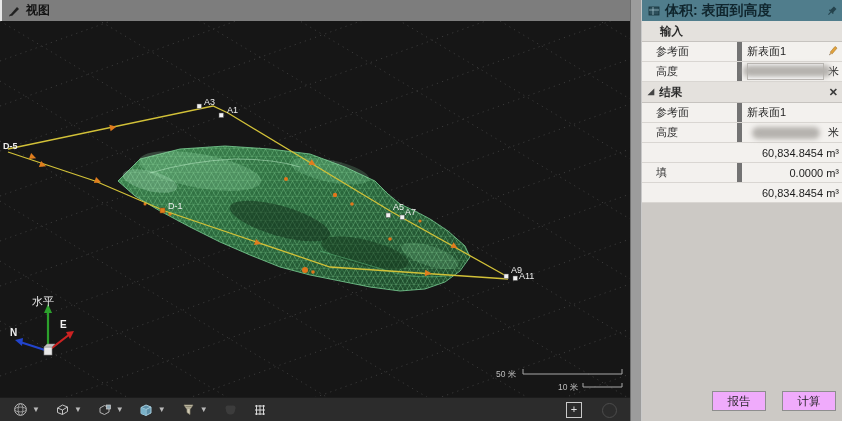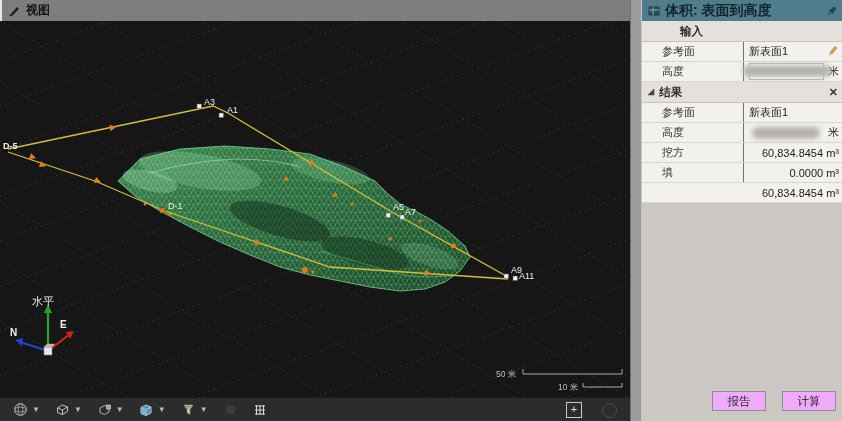--- a/index.html
+++ b/index.html
@@ -20,25 +20,25 @@
   .tb-add{position:absolute;left:566px;top:4px;width:14px;height:14px;border:1px solid #c9c9c9;color:#e0e0e0;font-size:11px;line-height:12px;text-align:center;background:#2c2c2c;}
   .tb-ghost{position:absolute;left:602px;top:5px;width:13px;height:13px;border-radius:50%;border:1.5px solid #4c4c4c;}
   
   .splitter{width:10px;height:421px;background:#9c9c9c;border-left:1px solid #6f6f6f;border-right:1px solid #c9c9c9;flex:0 0 10px;}
   
   .panel{width:202px;height:421px;flex:0 0 202px;display:flex;flex-direction:column;background:#ccc9c5;}
   .panel-titlebar{height:21px;flex:0 0 21px;background:#507d8c;display:flex;align-items:center;gap:5px;padding:0 6px;}
   .panel-title{font-size:14px;font-weight:bold;color:#10262e;flex:1;white-space:nowrap;}
   .pin{width:12px;height:12px;}
   .sec-header{height:20px;background:#e4e1dd;border-bottom:1px solid #c6c3bf;display:flex;align-items:center;font-size:11.5px;font-weight:bold;color:#2b2b2b;padding:0 6px;gap:5px;}
-  .sec-header .indent{margin-left:32px;}
+  .sec-header .indent{margin-left:12px;}
   .expander{font-size:8px;color:#444;line-height:1;}
   .clear-x{margin-left:auto;font-size:11px;color:#3a3a3a;font-weight:bold;}
   .prow{height:19px;background:#f3f1ee;border-bottom:1px solid #d9d6d2;display:flex;align-items:center;font-size:11px;color:#2e2e2e;}
-  .plabel{flex:0 0 81px;padding-left:20px;border-right:1px solid #737373;height:100%;display:flex;align-items:center;}
+  .plabel{flex:0 0 81px;padding-left:14px;border-right:5px solid #737373;height:100%;display:flex;align-items:center;}
   .pvalue{flex:1;display:flex;align-items:center;padding:0 5px;position:relative;height:100%;color:#1d1d1d;}
   .pvalue.right{justify-content:flex-end;}
   .val-num{white-space:nowrap;text-align:right;}
   .pencil{margin-left:auto;width:13px;height:13px;}
   .input-box{position:relative;flex:1;height:15px;background:#fff;border:1px solid #b9b6b2;margin-right:4px;}
   .redact{position:absolute;background:#b5b2ae;border-radius:7px;filter:blur(2.5px);}
   .redact.in-input{right:-8px;top:1px;width:88px;height:12px;}
   .redact.in-row{width:68px;height:12px;position:relative;margin-right:8px;}
   .unit{font-size:11px;color:#2e2e2e;}
   .filler{flex:1;background:#ccc9c5;}
@@ -320,21 +320,20 @@
 
     <div class="prow">
       <div class="plabel">高度</div>
       <div class="pvalue right">
         <span class="redact in-row"></span>
         <span class="unit">米</span>
       </div>
     </div>
 
     <div class="prow">
-      <div class="plabel">挖方</div>
       <div class="pvalue right">
         <span class="val-num">60,834.8454 m³</span>
       </div>
     </div>
 
     <div class="prow">
       <div class="plabel">填</div>
       <div class="pvalue right">
         <span class="val-num">0.0000 m³</span>
       </div>

